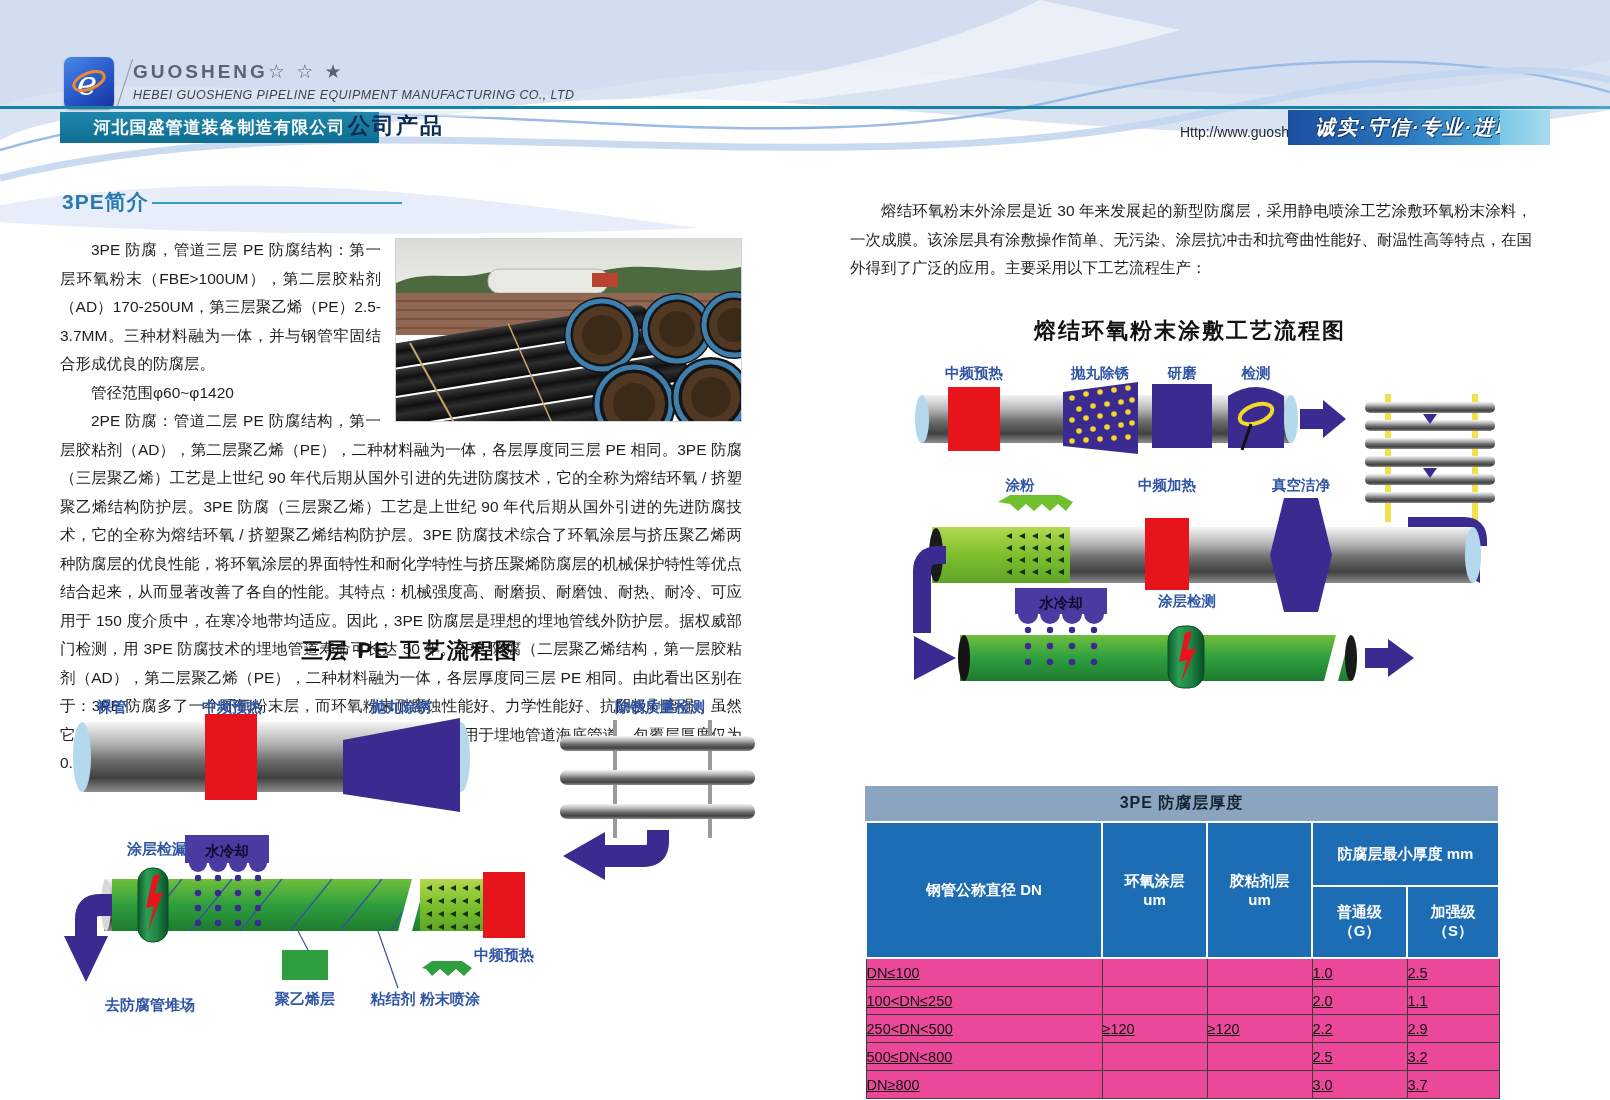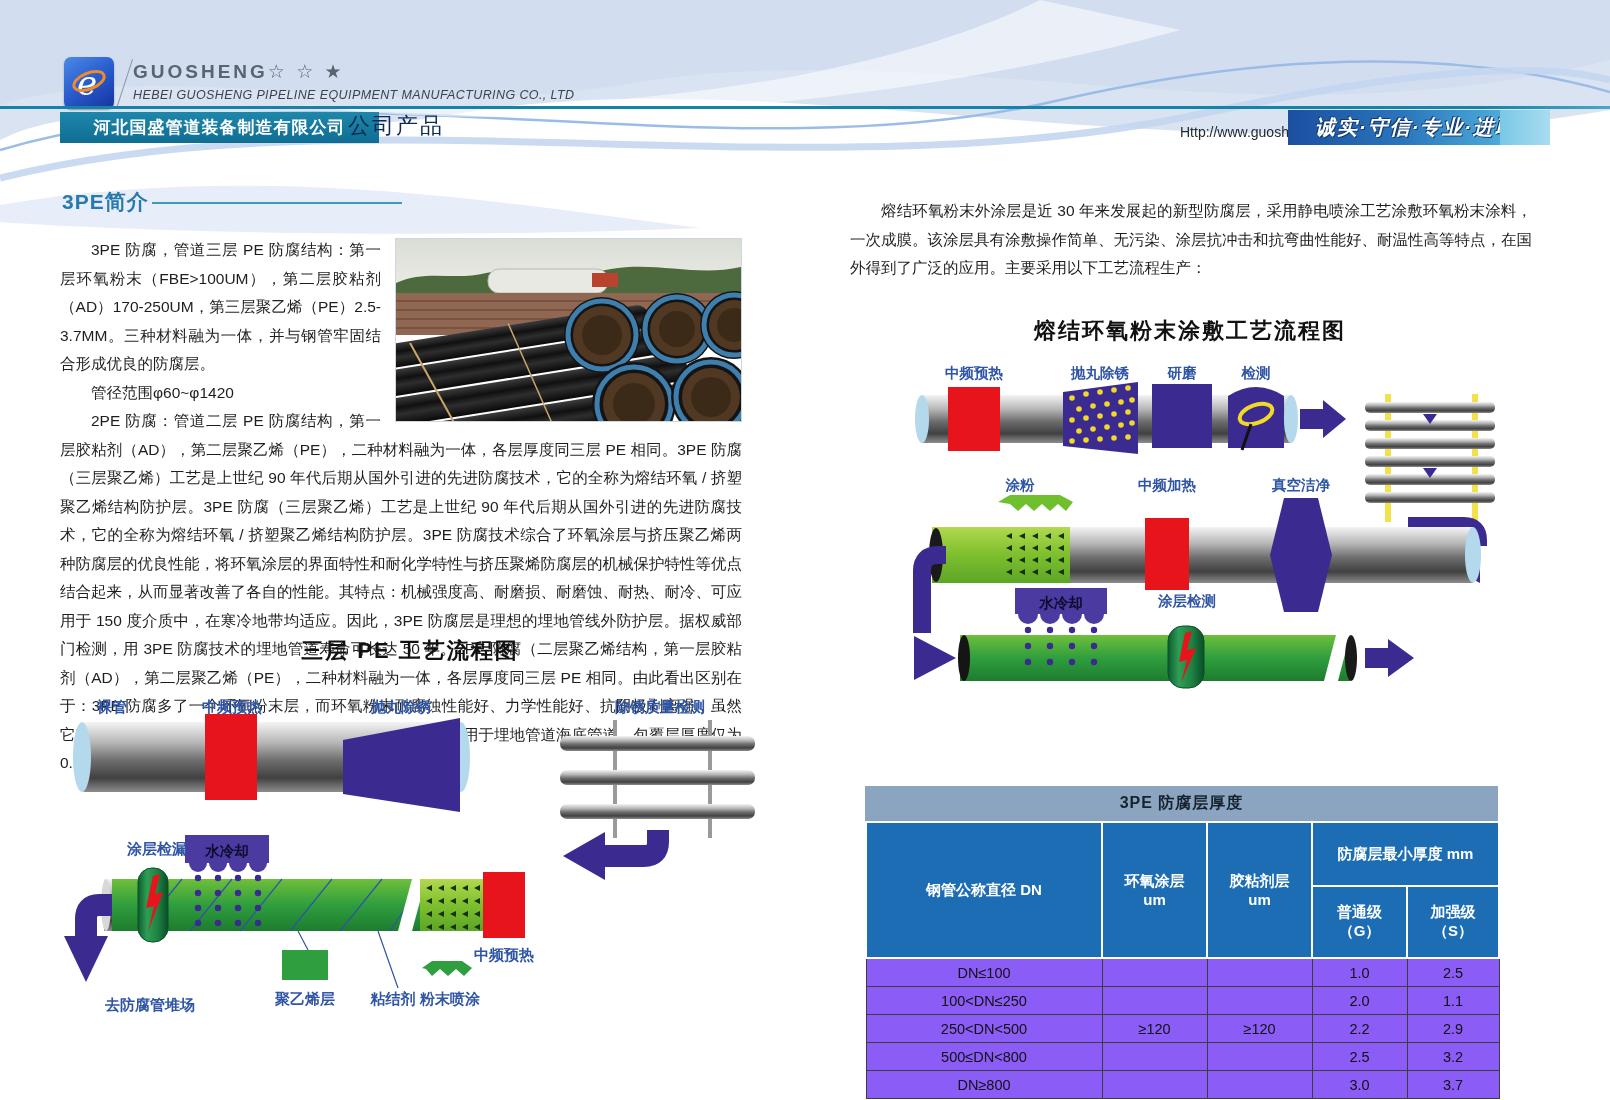--- a/index.html
+++ b/index.html
@@ -11,21 +11,21 @@
   #logo{left:64px;top:57px;width:50px;height:52px;border-radius:7px;
         background:linear-gradient(145deg,#4d8ae6 0%,#2b5fd0 45%,#15329f 100%);
         box-shadow:0 1px 2px rgba(0,0,0,.35);}
   #logo svg{position:absolute;left:0;top:0;}
   .slash{width:1px;height:52px;background:#8f9aa8;transform:rotate(18deg);}
   #brand-name{left:133px;top:60px;font-size:19px;font-weight:bold;letter-spacing:3px;color:#5a6370;}
   #brand-en{left:133px;top:88px;font-size:12.5px;color:#3c434c;letter-spacing:.4px;font-style:italic;}
   #rule-teal{left:0px;top:106px;width:1610px;height:3px;background:linear-gradient(90deg,#1583a5,#1583a5 92%,#48a8c4);}
   #cn-bar{left:60px;top:112px;width:319px;height:31px;background:linear-gradient(180deg,#1e87ab,#0f6d92);
           color:#ffffff;font-size:17px;font-weight:bold;text-align:center;line-height:31px;letter-spacing:1px;}
-  #section-title{left:348px;top:111px;font-size:22px;font-weight:normal;color:#0d2a52;letter-spacing:2px;}
+  #section-title{left:348px;top:111px;font-size:22px;font-weight:bold;color:#0d2a52;letter-spacing:2px;}
   #site-url{left:1180px;top:88px;width:310px;text-align:left;font-size:14px;color:#232a33;margin-top:36px;}
   #slogan{left:1288px;top:110px;width:256px;height:35px;line-height:35px;text-align:center;
           background:linear-gradient(90deg,#1c4fa0 0%,#2a76bc 45%,#4aa6d6 80%,#64bfe4 100%);
           color:#fff;font-size:20px;font-weight:bold;font-style:italic;letter-spacing:2px;
           text-shadow:1px 1px 0 #123a6e, -1px -1px 0 #123a6e;}
   #slogan-tail{left:1500px;top:110px;width:50px;height:35px;background:linear-gradient(90deg,#7ac8e6,#a8dcf0);}
   
   #sec-head{left:62px;top:188px;font-size:21px;font-weight:bold;color:#2879ad;letter-spacing:1px;}
   #sec-head-line{left:152px;top:202px;width:250px;height:2px;background:#3a9bbf;}
   #left-text{left:60px;top:236px;width:682px;font-size:15.5px;line-height:28.5px;text-align:justify;color:#1e1e1e;}
@@ -39,22 +39,22 @@
   #right-text p{margin:0;text-indent:2em;}
   #right-diagram-title{left:860px;top:316px;width:660px;}
   #right-diagram{left:860px;top:350px;}
   
   #spec-table-wrap{left:865px;top:786px;width:633px;}
   #spec-table-title{height:35px;line-height:33px;background:#8ba4bf;color:#16222f;
        font-size:16px;font-weight:bold;text-align:center;letter-spacing:1px;}
   table.spec{border-collapse:collapse;width:633px;table-layout:fixed;}
   table.spec th{background:#1d6db5;color:#ffffff;font-size:15px;font-weight:bold;
        border:2px solid #ffffff;height:30px;padding:16px;}
-  table.spec td{background:#8b5cf6;color:#111;font-size:14.5px;text-align:center;
-       border:1.5px solid #3c3c3c;height:27px;padding:0;}
+  table.spec td{background:#ec4899;color:#111;font-size:14.5px;
+       border:1.5px solid #3c3c3c;height:27px;padding:0;text-decoration:underline;}
   .svg-label{font-family:"Liberation Sans","DejaVu Sans",sans-serif;}
 </style>
 </head>
 <body>
 
 <div id="page">
 
   <svg id="wavebg" width="1610" height="235" viewBox="0 0 1610 235">
     <path d="M0,0 H1610 V60 C1250,150 940,30 620,85 C390,124 160,55 0,105 Z" fill="#e3ebf7"></path>
     <path d="M1610,0 V110 C1180,185 780,55 450,115 C270,146 110,85 0,140 V0 Z" fill="#ccd9ee" opacity="0.75"></path>

